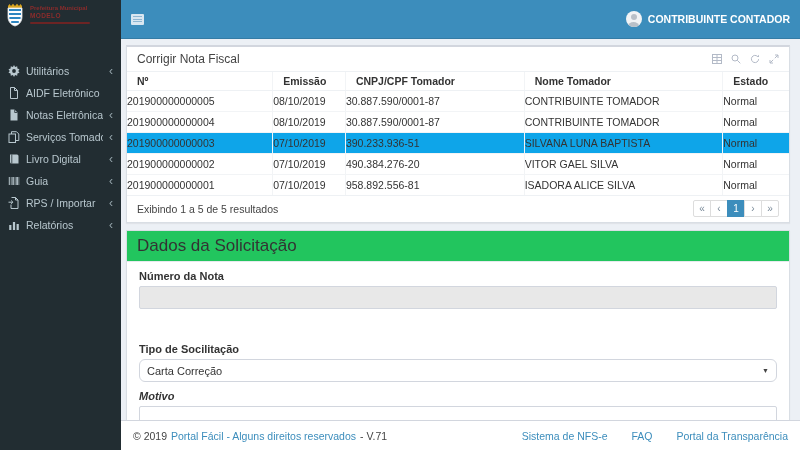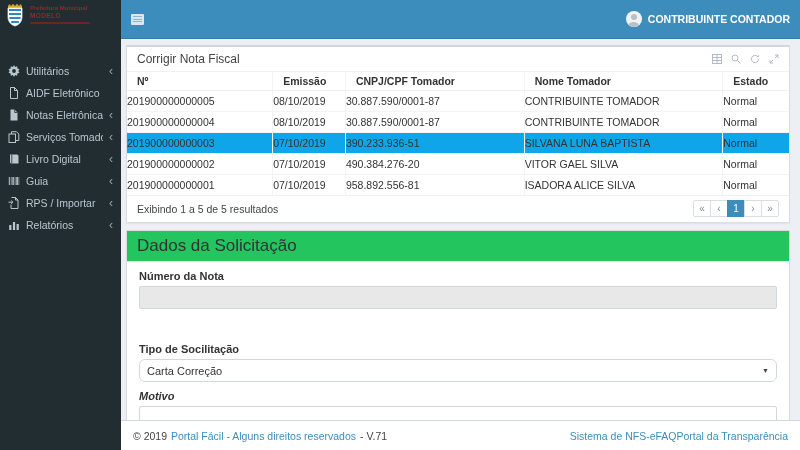--- a/index.html
+++ b/index.html
@@ -68,21 +68,21 @@
   .select .caret { font-size: 7px; color: #444; }
   .motivo-label { margin-top: 8px; font-style: italic; }
   textarea { width: 100%; height: 56px; border: 1px solid #d2d6de; border-radius: 2px; resize: vertical; font-family: "Liberation Sans", sans-serif; font-size: 11px; padding: 4px 6px; color: #333; }
   .panel-footer { background: #f9f9f9; border-top: 1px solid #e7eaee; padding: 5px 10px; display: flex; justify-content: flex-end; gap: 5px; }
   .btn { background: #3c8dbc; border: 1px solid #367fa9; color: #fff; font-size: 11px; padding: 4px 11px; border-radius: 3px; cursor: pointer; font-family: "Liberation Sans", sans-serif; }
 
   
   .page-footer { height: 30px; flex-shrink: 0; background: #fff; border-top: 1px solid #d2d6de; display: flex; align-items: center; justify-content: space-between; padding: 0 12px; font-size: 10.5px; color: #444; }
   .footer-left { display: flex; gap: 4px; align-items: center; white-space: nowrap; }
   .link { color: #3c8dbc; cursor: pointer; }
-  .footer-links { display: flex; gap: 0; white-space: nowrap; }
+  .footer-links { display: flex; gap: 24px; white-space: nowrap; }
 </style>
 </head>
 <body>
 
 <div class="app">
 
   <aside class="sidebar">
     <div class="logo">
       <svg class="crest" width="20" height="24" viewBox="0 0 20 24">
         <path d="M3 3l1.5-2 1.5 2 2-2.2L10 3l2-2.2L14 3l1.5-2L17 3v2H3z" fill="#d9a520"></path>

